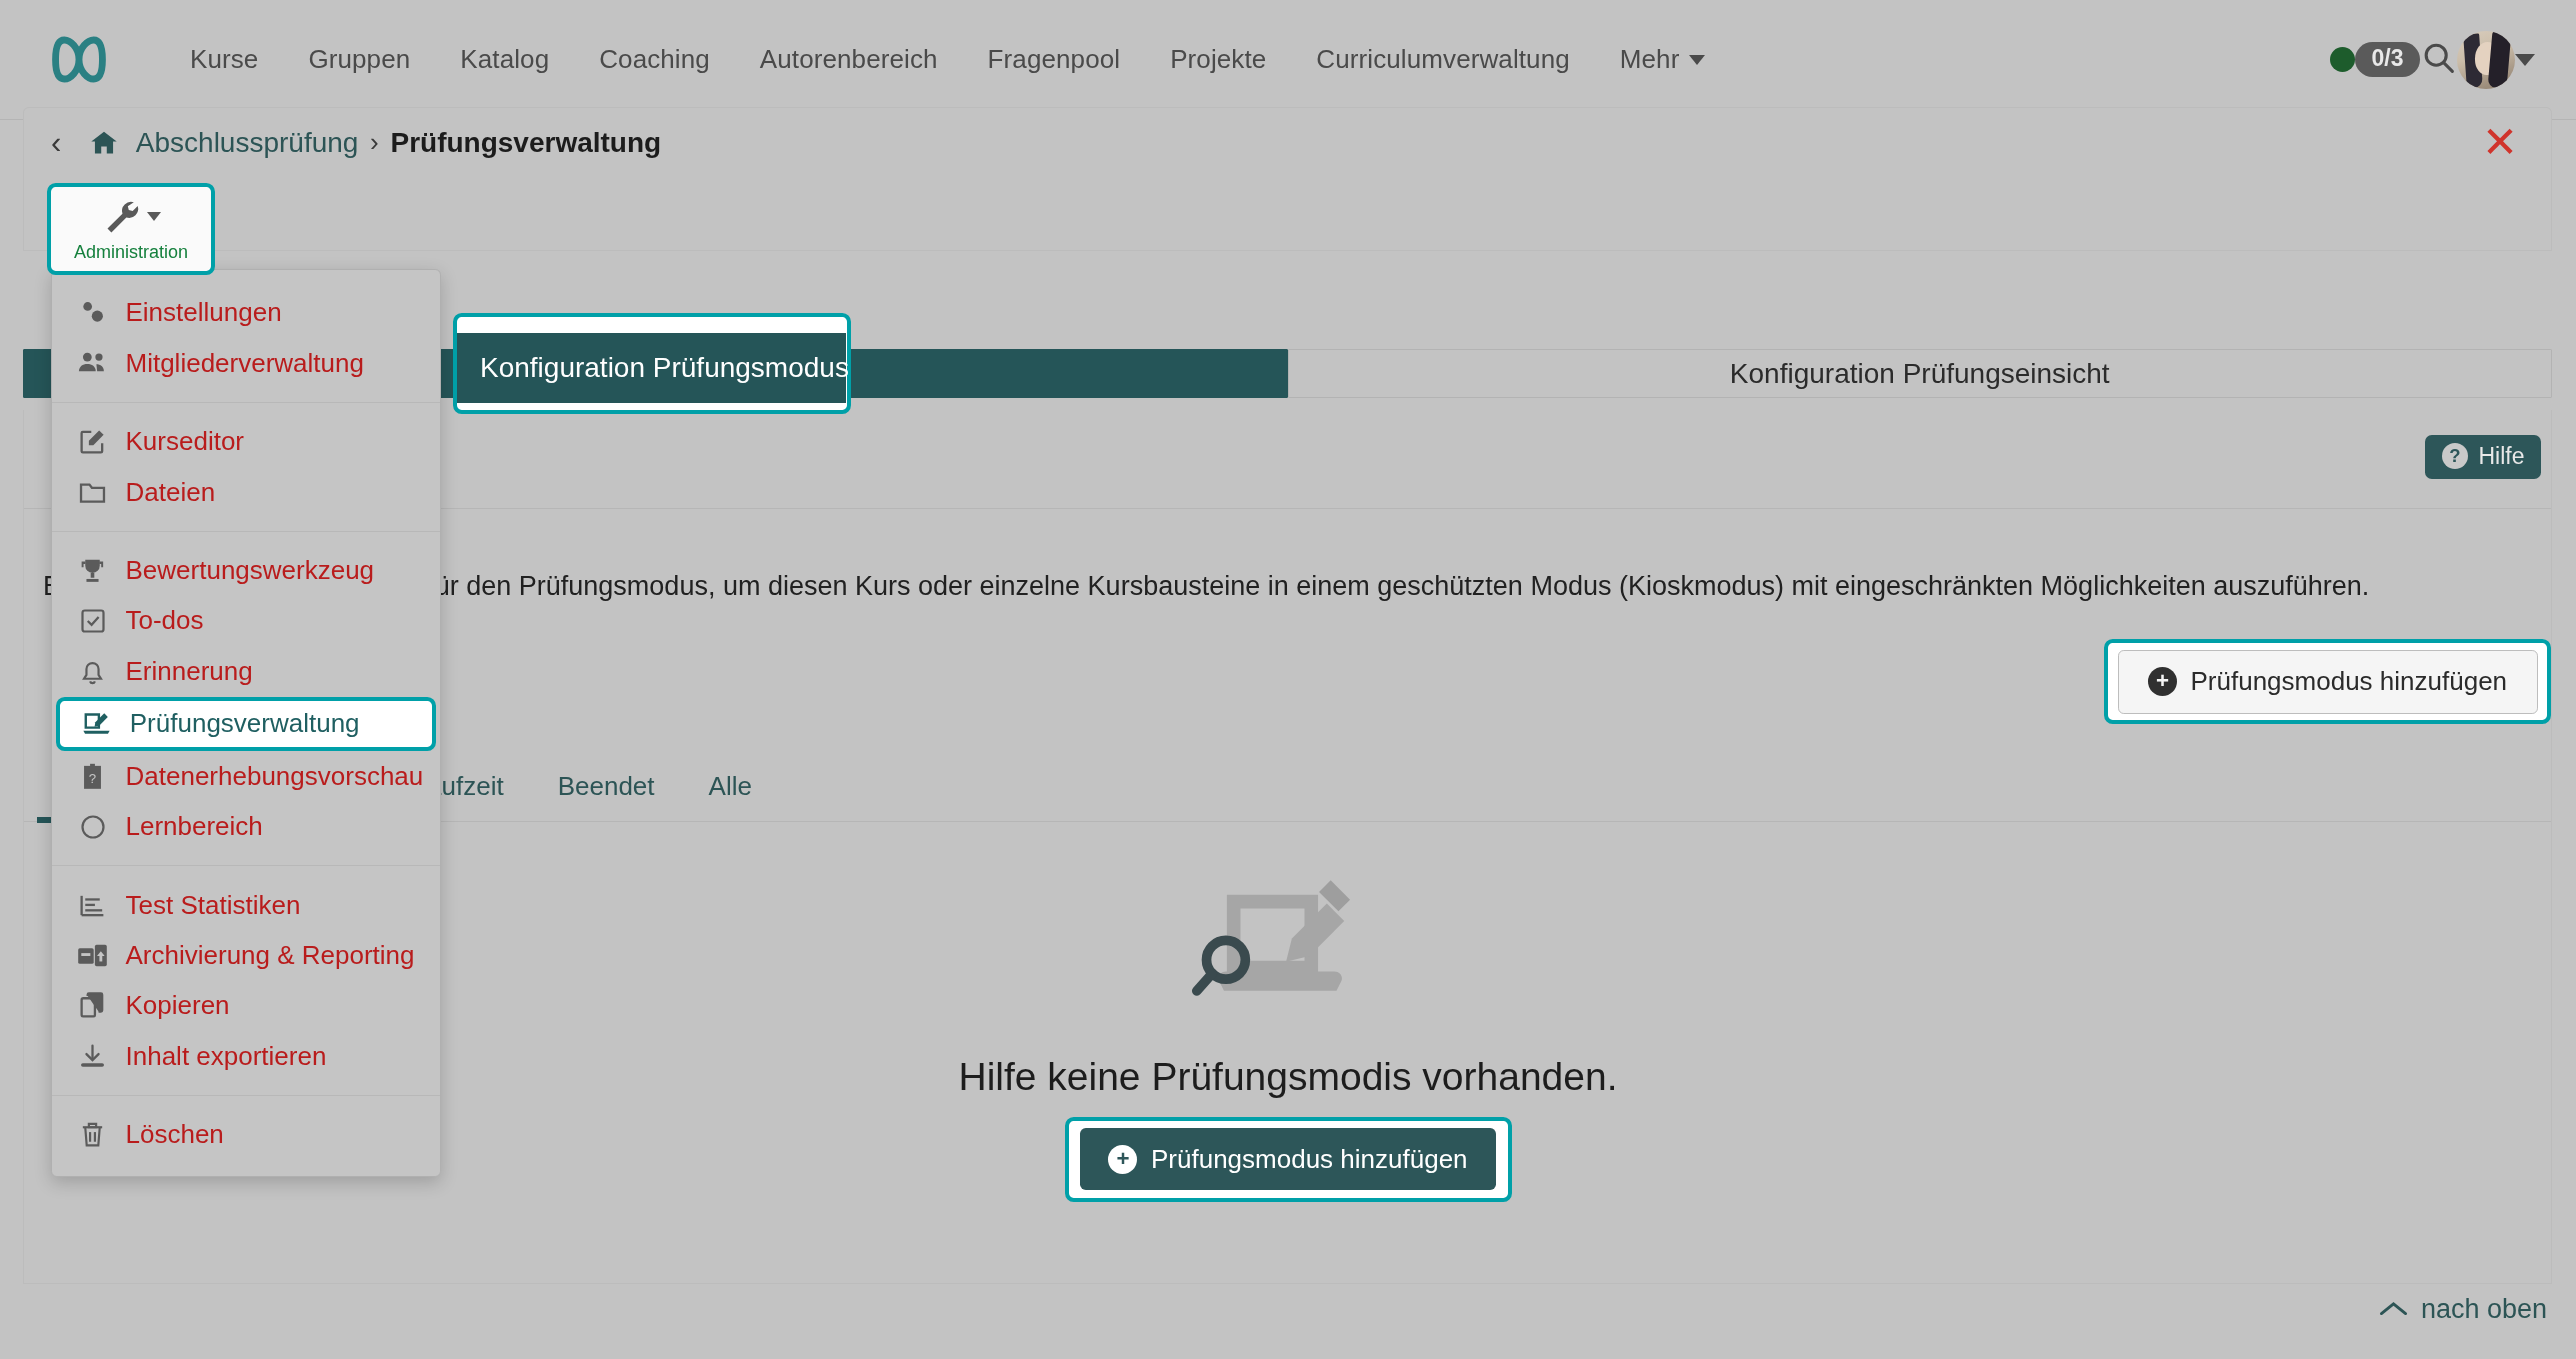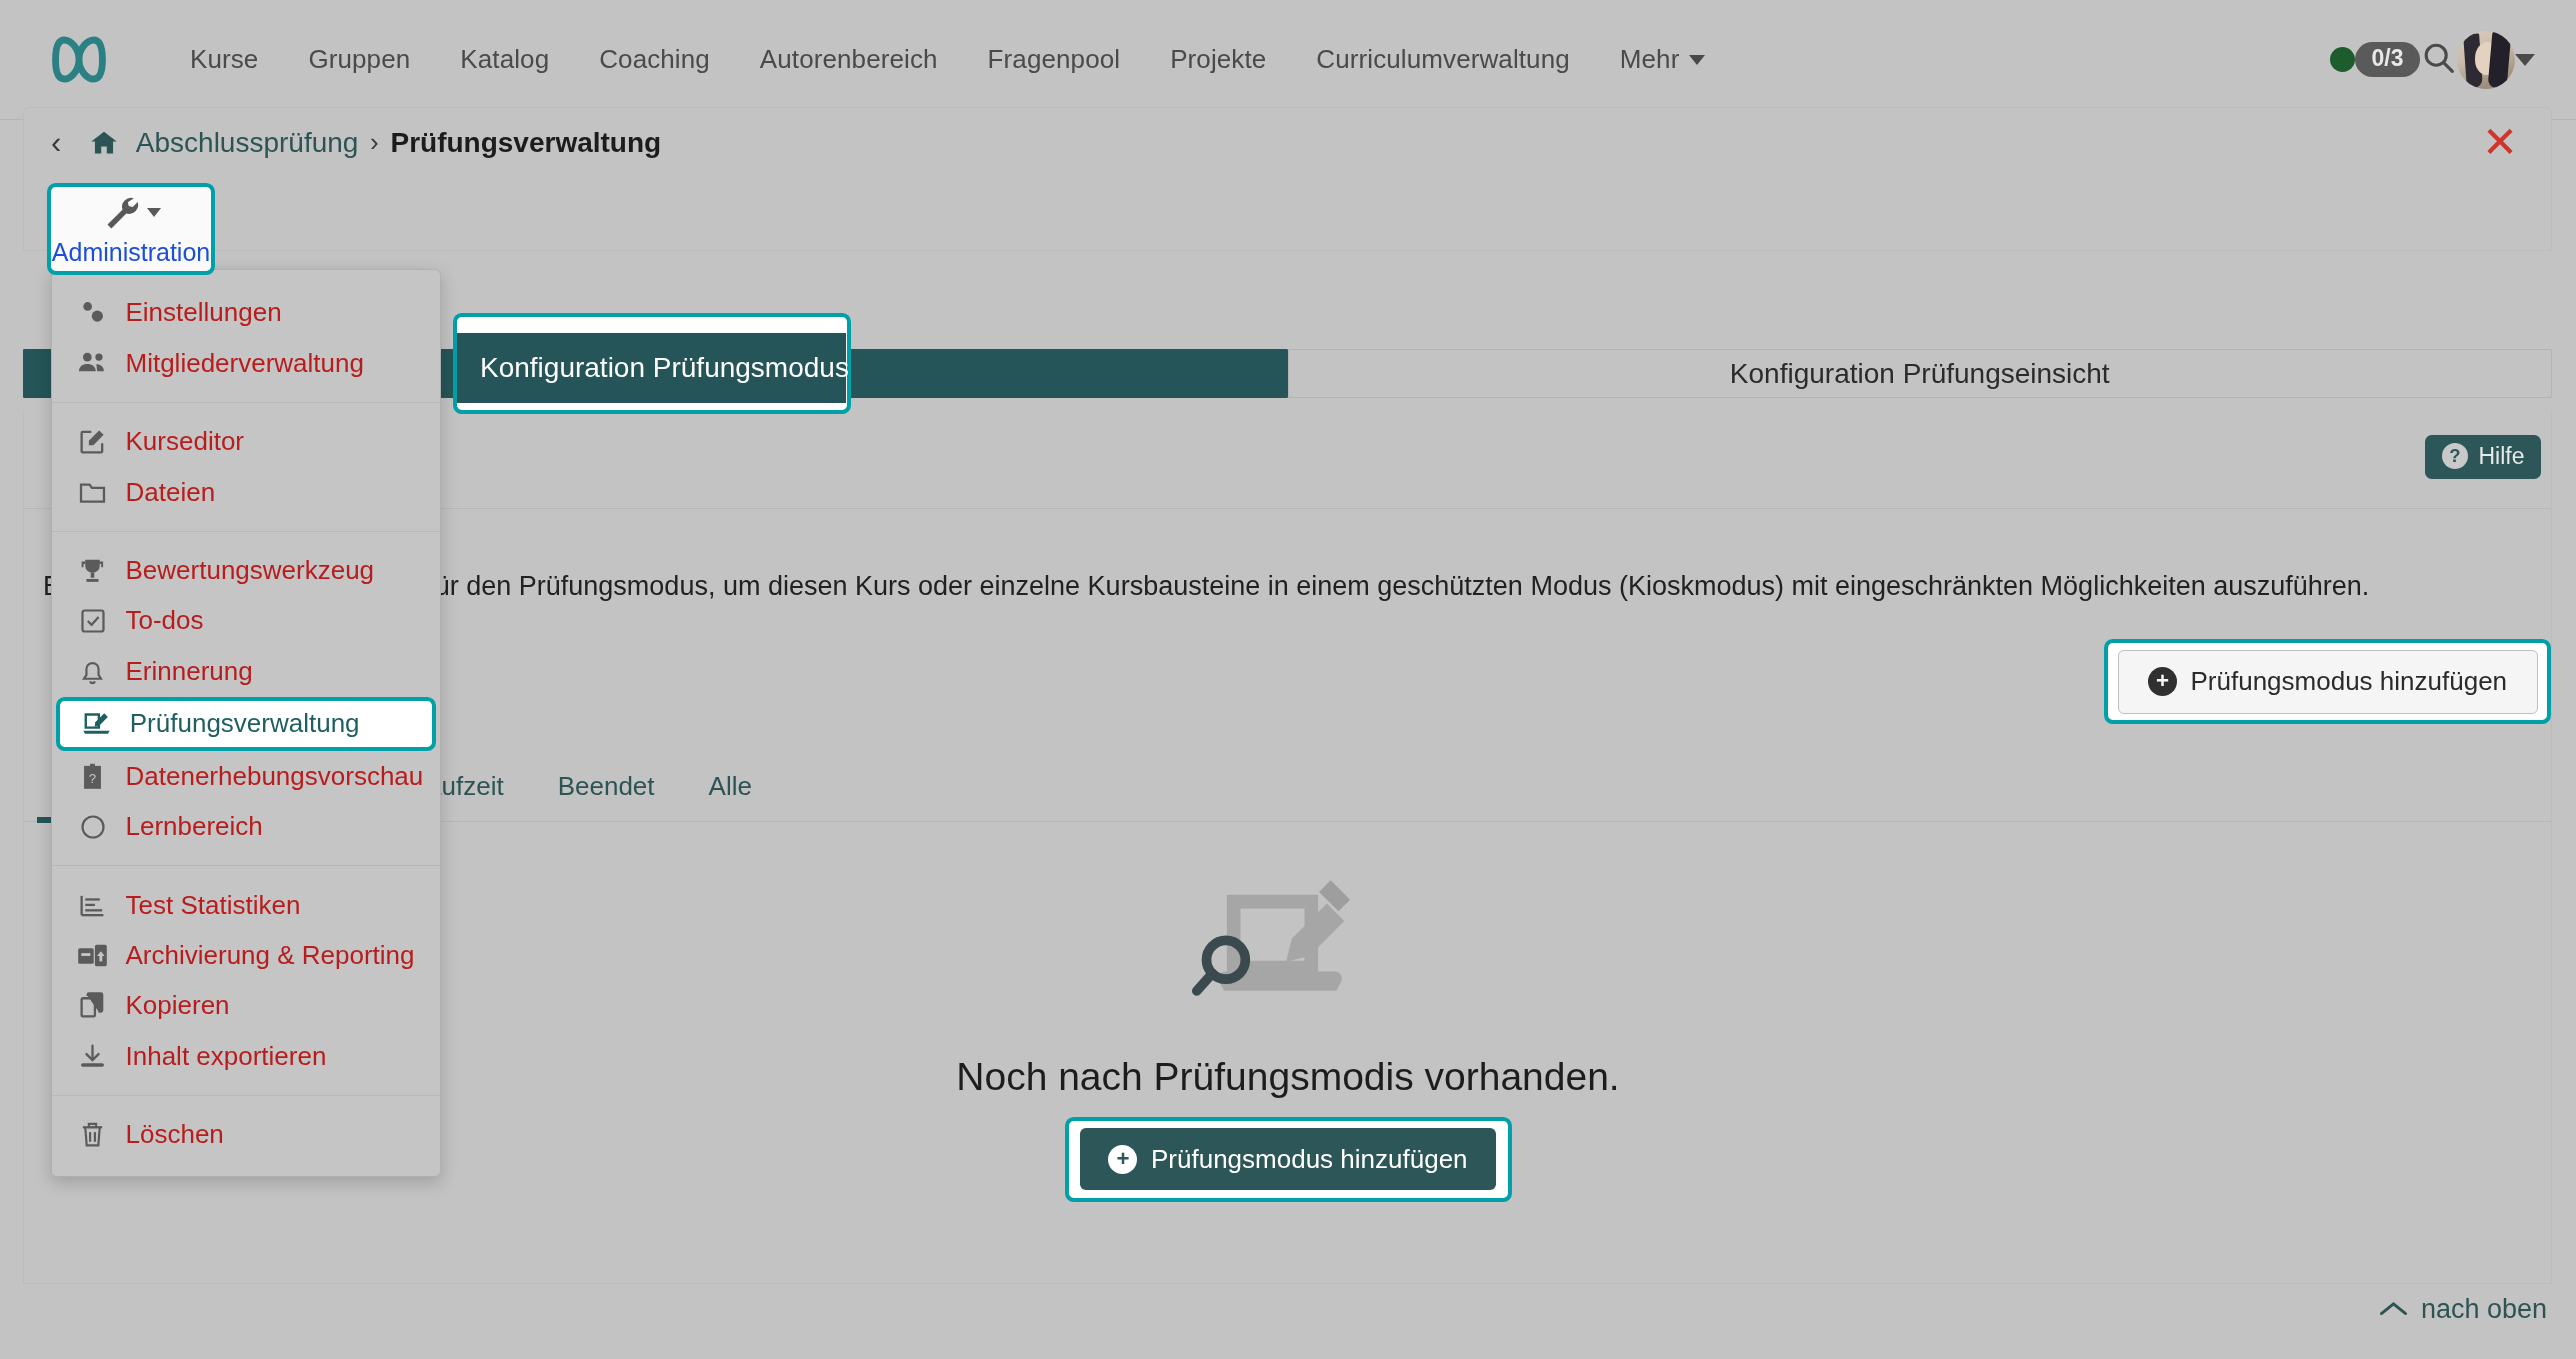--- a/index.html
+++ b/index.html
@@ -83,21 +83,21 @@
   }
 
   
   .admin-btn {
     position: absolute; left: 47px; top: 183px; width: 168px; height: 92px;
     background: #fafafa; border: 4.9px solid #00a0a8; border-radius: 8.7px;
     display: flex; flex-direction: column; align-items: center; justify-content: center;
     cursor: pointer; z-index: 40;
   }
   .admin-btn .wrench-row { display: flex; align-items: center; gap: 7.8px; margin-bottom: 3.9px; }
-  .admin-btn .lbl { font-size: 25px; color: #1d4ed8; }
+  .admin-btn .lbl { font-size: 18px; color: #15803d; }
   .wrench-caret {
     width: 0; height: 0; border-left: 7.8px solid transparent;
     border-right: 7.8px solid transparent; border-top: 9.7px solid #595959;
   }
 
   
   .admin-menu {
     position: absolute; left: 51px; top: 269px; width: 390px;
     background: #c5c5c5; border: 1px solid #b0b0b0; border-radius: 5.8px;
     box-shadow: 0 5.8px 17.5px rgba(0,0,0,.18);
@@ -325,21 +325,21 @@
   <div class="empty-icon">
     <svg width="194" height="160" viewBox="0 0 100 82">
       <path d="M22 14h40v34H22z" fill="none" stroke="#a6a6a6" stroke-width="7"></path>
       <path d="M18 50h56c3 0 5 3 3 6l-2 4H17l-2-4c-2-3 0-6 3-6z" fill="#a6a6a6"></path>
       <path d="M52 33l18-18 9 9-18 18-12 3z" fill="#a6a6a6"></path>
       <path d="M66 9l6-6 10 10-6 6z" fill="#9e9e9e"></path>
       <circle cx="18" cy="44" r="10" fill="none" stroke="#3a4a4e" stroke-width="5"></circle>
       <line x1="11" y1="51" x2="3" y2="60" stroke="#3a4a4e" stroke-width="5" stroke-linecap="round"></line>
     </svg>
   </div>
-  <div class="empty-msg">Noch nach Prüfungsmodis vorhanden.</div>
+  <div class="empty-msg">Hilfe keine Prüfungsmodis vorhanden.</div>
   <div class="add-bottom-hl">
     <div class="add-bottom-btn">
       <span class="plus">+</span>
       <span class="txt">Prüfungsmodus hinzufügen</span>
     </div>
   </div>
 </div>
 
 <div class="to-top">
   <span>

